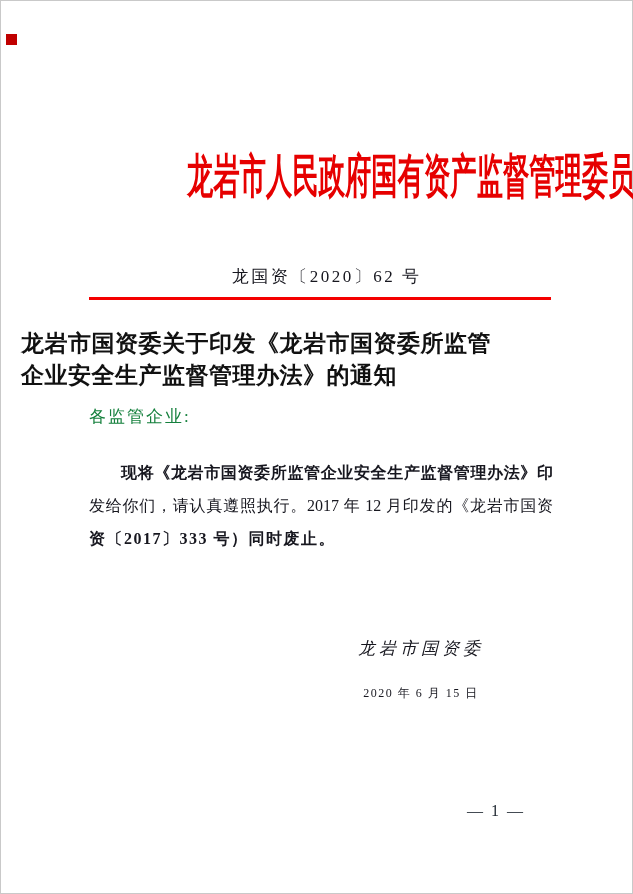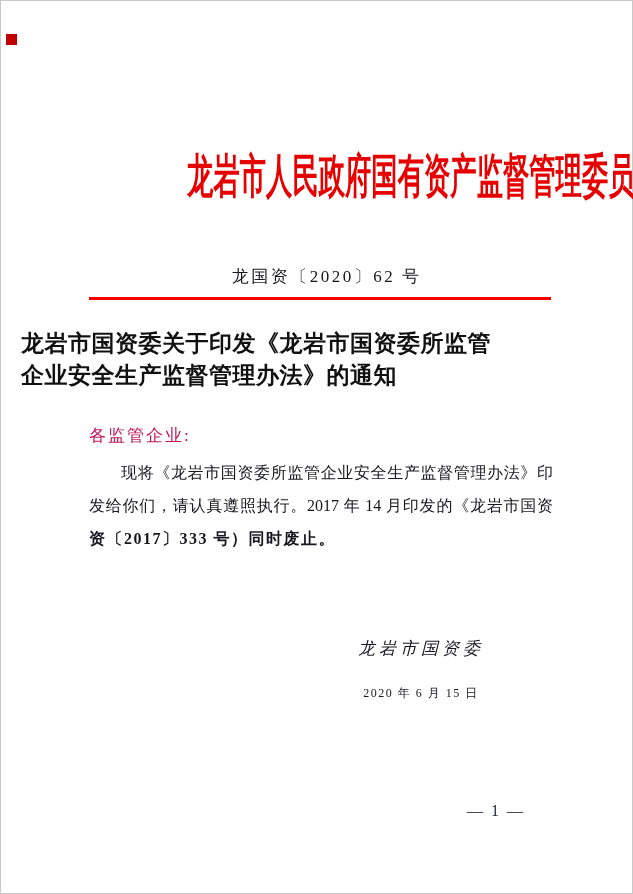--- a/index.html
+++ b/index.html
@@ -32,30 +32,30 @@
   .rule {
     position: absolute; left: 88px; top: 296px; width: 462px; height: 3px;
     background: var(--rule, #f40000);
   }
   .title {
     position: absolute; left: 0; top: 327px; width: 100%;
     text-align: left; font-size: 23px; font-weight: bold;
     line-height: 32px; color: #111111; letter-spacing: 0.5px; padding-left: 20px;
   }
   .salutation {
-    position: absolute; left: 88px; top: 423px;
-    font-size: 17px; letter-spacing: 2px; color: #be185d;
+    position: absolute; left: 88px; top: 404px;
+    font-size: 17px; letter-spacing: 2px; color: #15803d;
   }
   .bodytext {
     position: absolute; left: 88px; top: 455px; width: 464px;
     font-size: 16px; line-height: 33px; color: #17171f;
   }
   .jline { text-align: justify; text-align-last: justify; }
   .lline { text-align: left; letter-spacing: 1.5px; font-weight: bold; }
-  .indent { text-indent: 2em; }
+  .indent { text-indent: 2em; font-weight: bold; }
   .sig {
     position: absolute; left: 285px; top: 636px; width: 270px;
     text-align: center; color: #17171f;
   }
   .sig-name { font-size: 17px; letter-spacing: 4px; line-height: 24px; font-style: italic; }
   .sig-date { font-size: 12px; letter-spacing: 1.5px; margin-top: 24px; }
   .pagenum {
     position: absolute; left: 430px; top: 801px; width: 130px;
     text-align: center; font-size: 16px; letter-spacing: 2px; color: #222a33;
   }
@@ -77,21 +77,21 @@
 
   <div class="title">
     <div>龙岩市国资委关于印发《龙岩市国资委所监管</div>
     <div>企业安全生产监督管理办法》的通知</div>
   </div>
 
   <div class="salutation">各监管企业:</div>
 
   <div class="bodytext">
     <div class="jline indent">现将《龙岩市国资委所监管企业安全生产监督管理办法》印</div>
-    <div class="jline">发给你们，请认真遵照执行。2017 年 14 月印发的《龙岩市国资</div>
+    <div class="jline">发给你们，请认真遵照执行。2017 年 12 月印发的《龙岩市国资</div>
     <div class="lline">资〔2017〕333 号）同时废止。</div>
   </div>
 
   <div class="sig">
     <div class="sig-name">龙岩市国资委</div>
     <div class="sig-date">2020 年 6 月 15 日</div>
   </div>
 
   <div class="pagenum">— 1 —</div>
 

